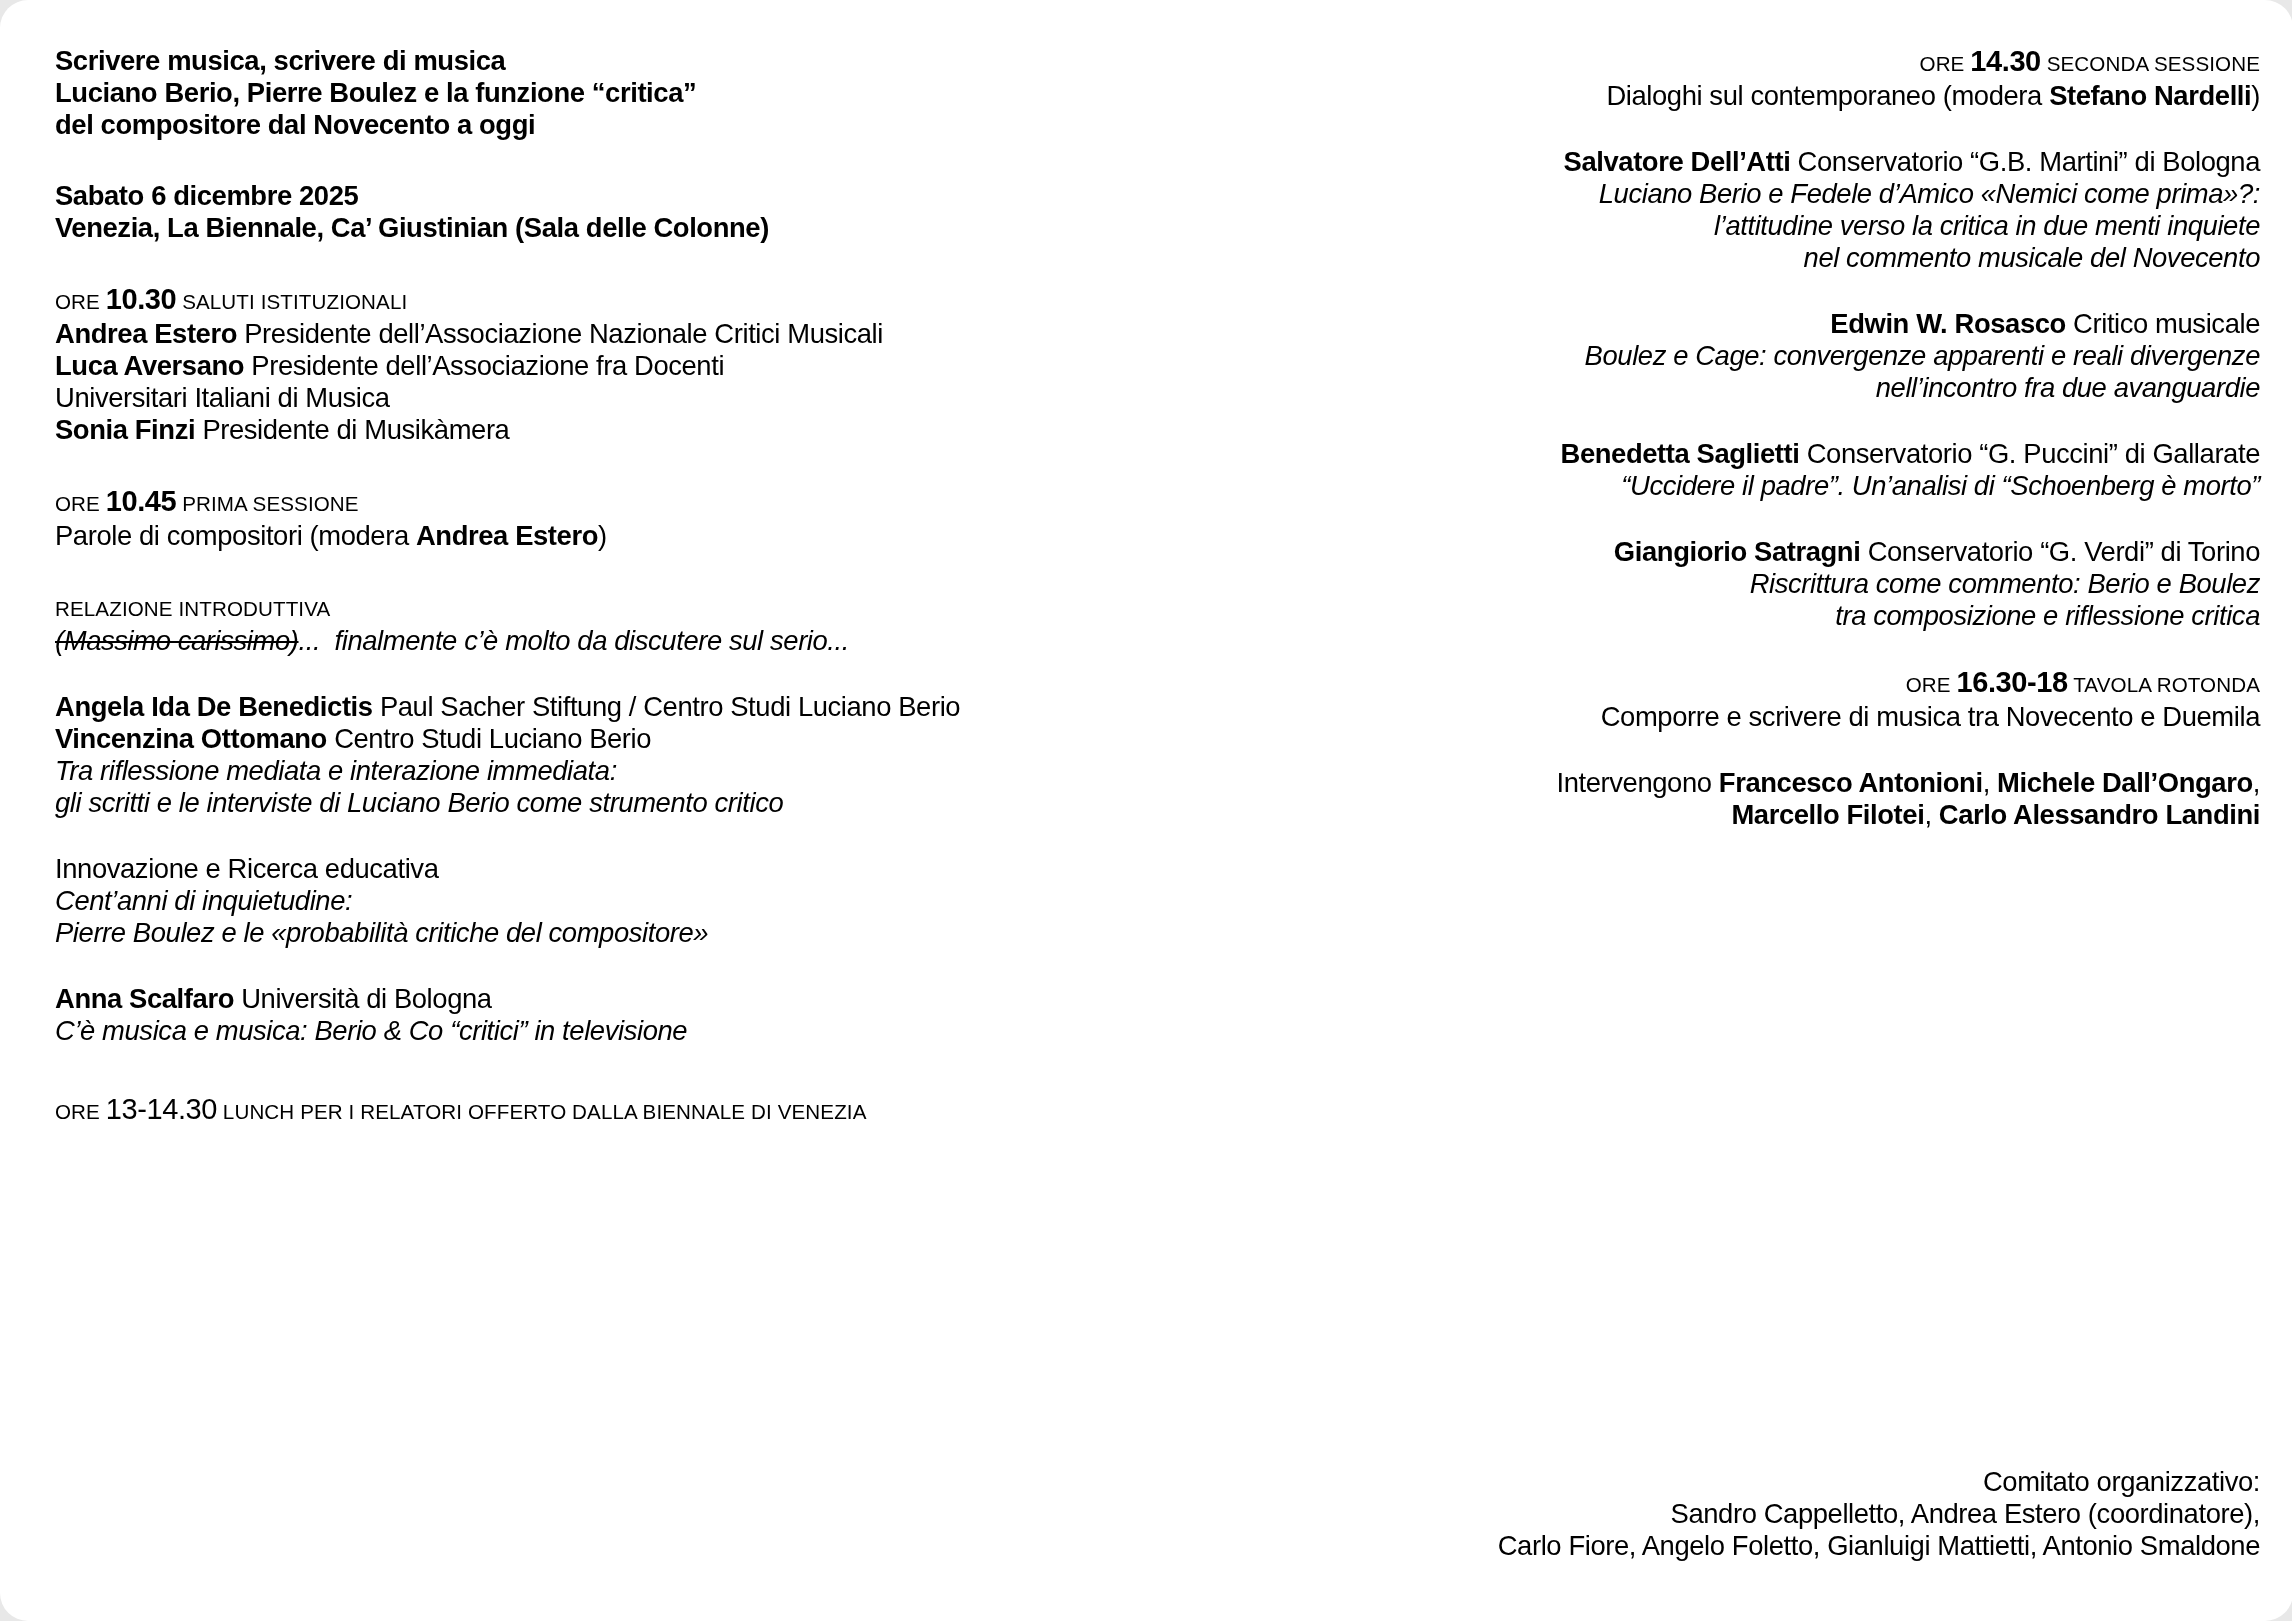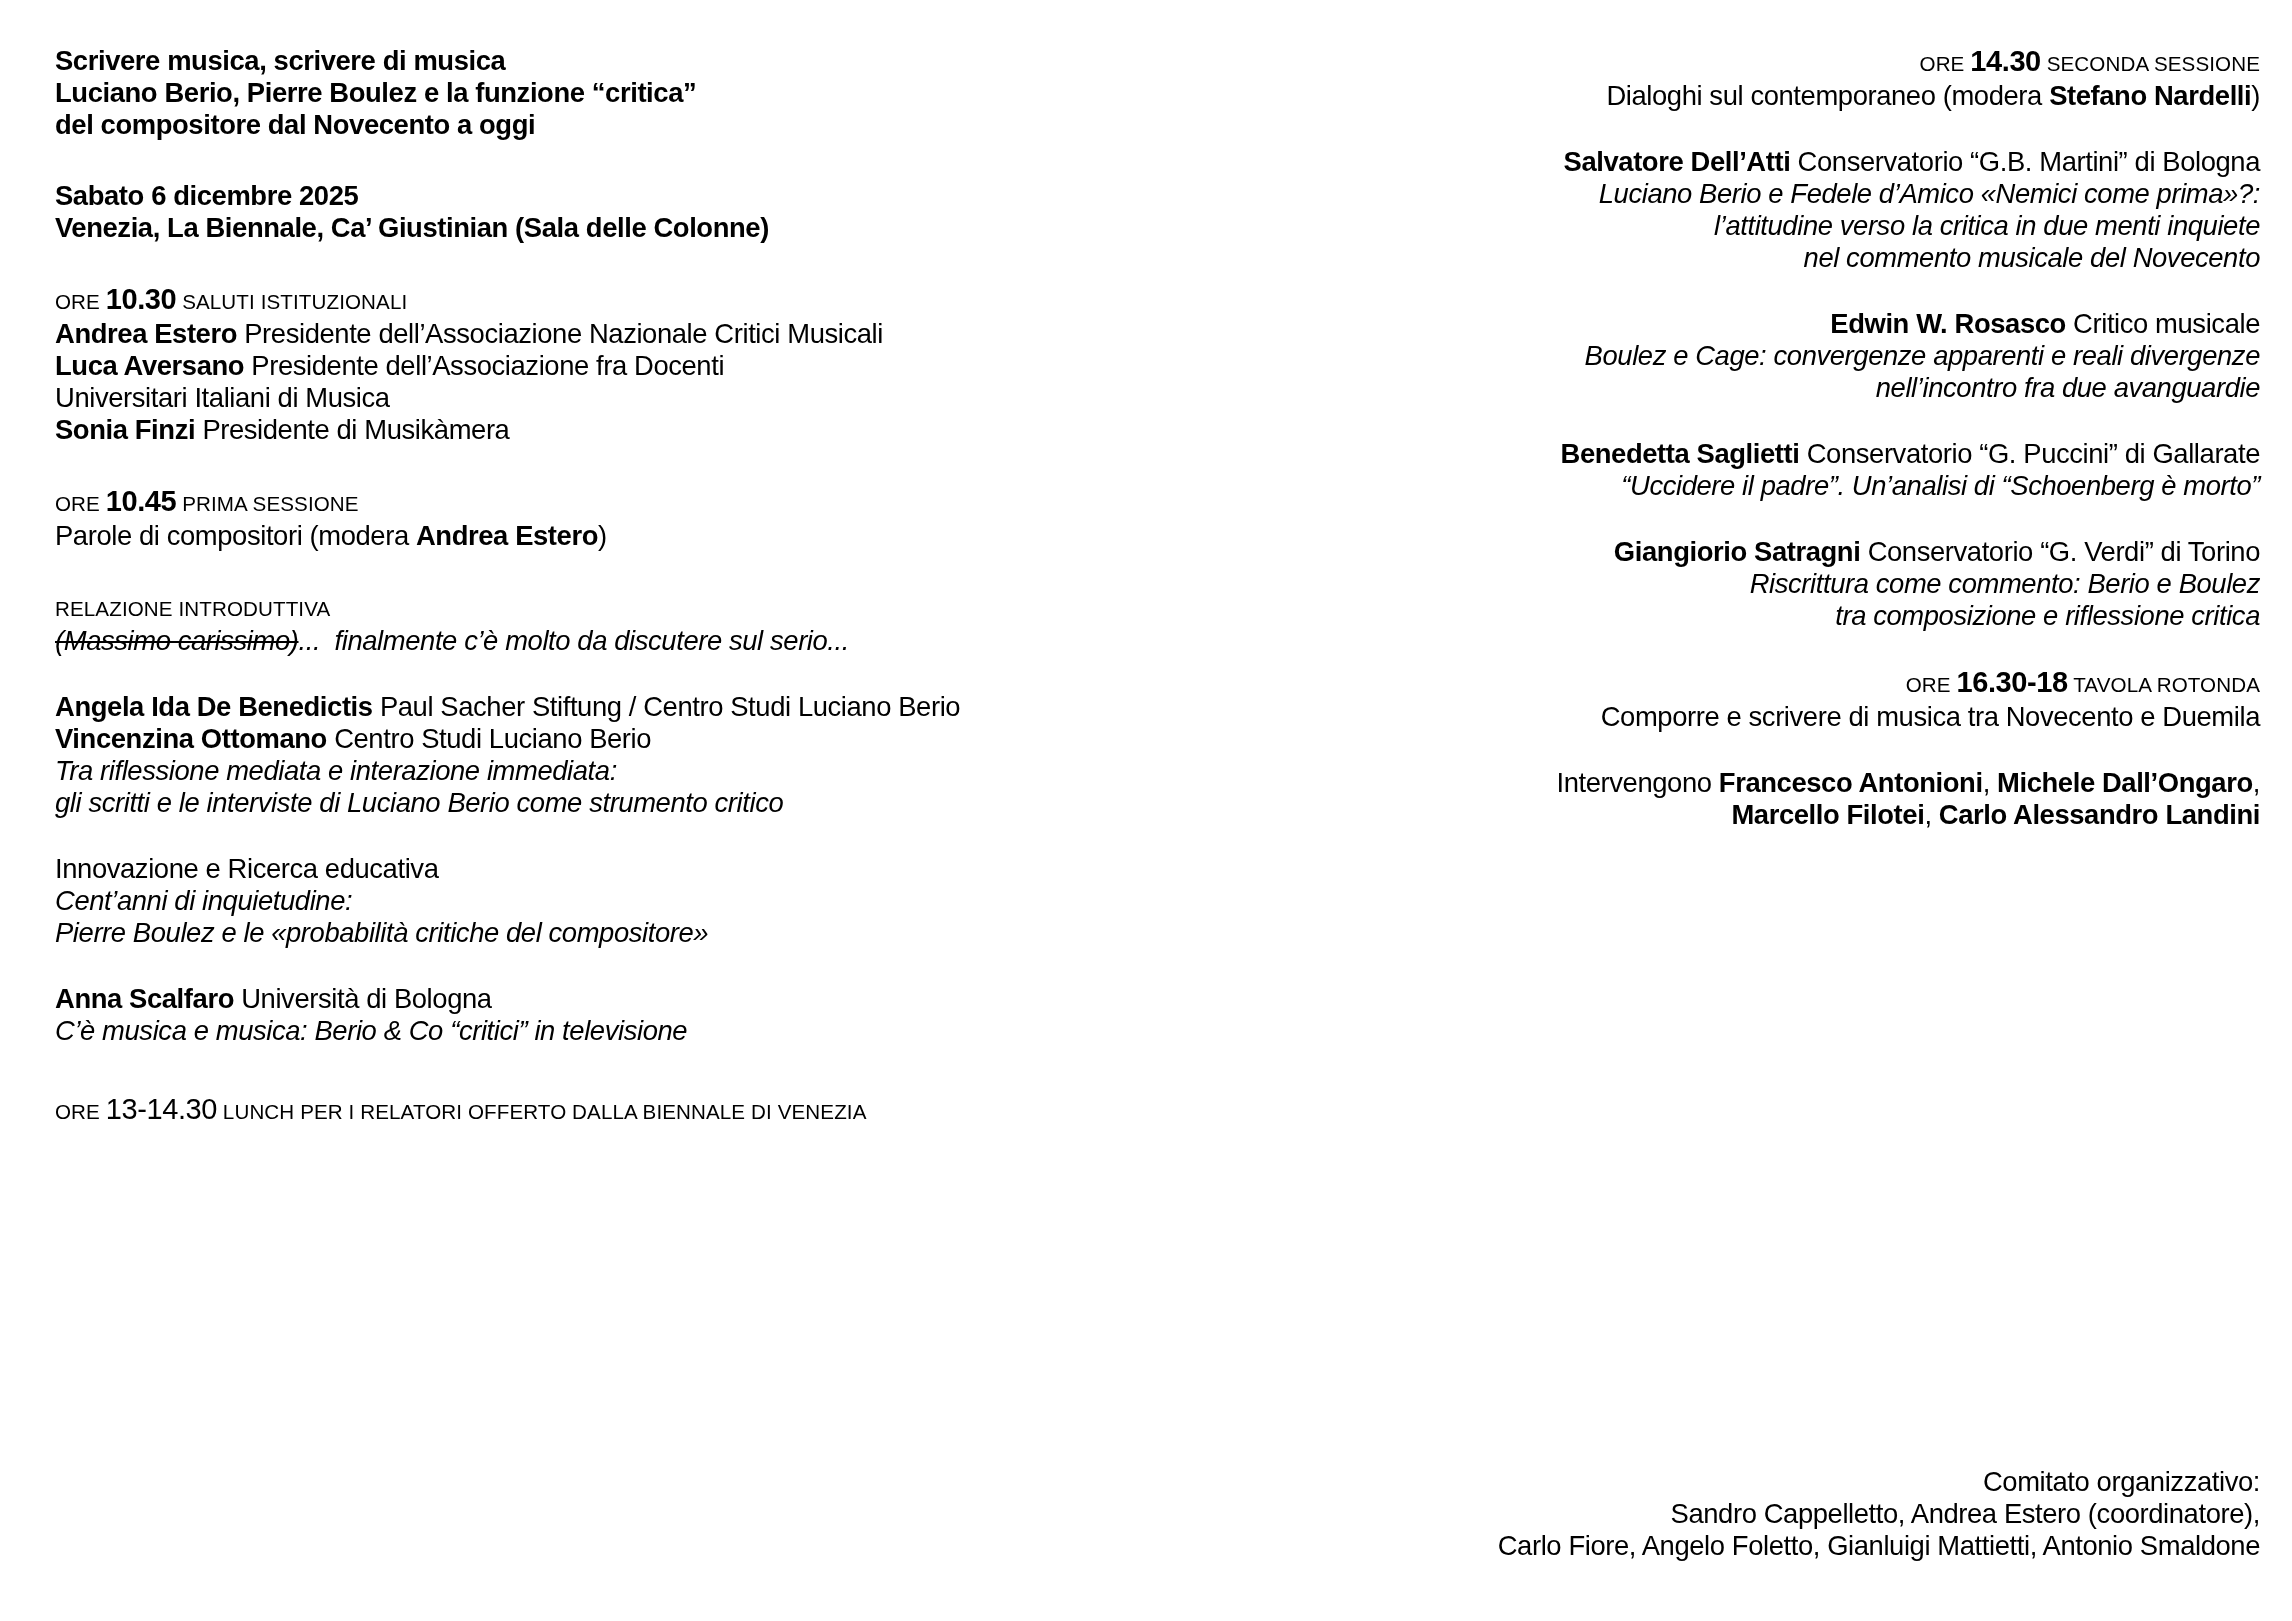--- a/index.html
+++ b/index.html
@@ -3,20 +3,21 @@
 <meta charset="utf-8">
 <style>
   html,body{margin:0;padding:0;background:#e8e8e8;}
   .page{
     position:relative;
     width:2293px;height:1621px;
     background:#ffffff;color:#000000;
     font-family:"Liberation Sans","DejaVu Sans",sans-serif;
     font-size:27.4px;line-height:32px;letter-spacing:-0.4px;
     overflow:hidden;
+    border-radius:28px;
   }
   .col{position:absolute;top:45px;}
   .col-left{left:55px;width:1157px;}
   .col-right{left:1260px;width:1000px;height:1517px;display:flex;flex-direction:column;text-align:right;}
   .block{margin:0;}
   .b-first{margin-top:0;}
   .b-md{margin-top:34px;}
   .b-lg{margin-top:39px;}
   .b-xl{margin-top:46px;}
   .b-bottom{margin-top:auto;}

